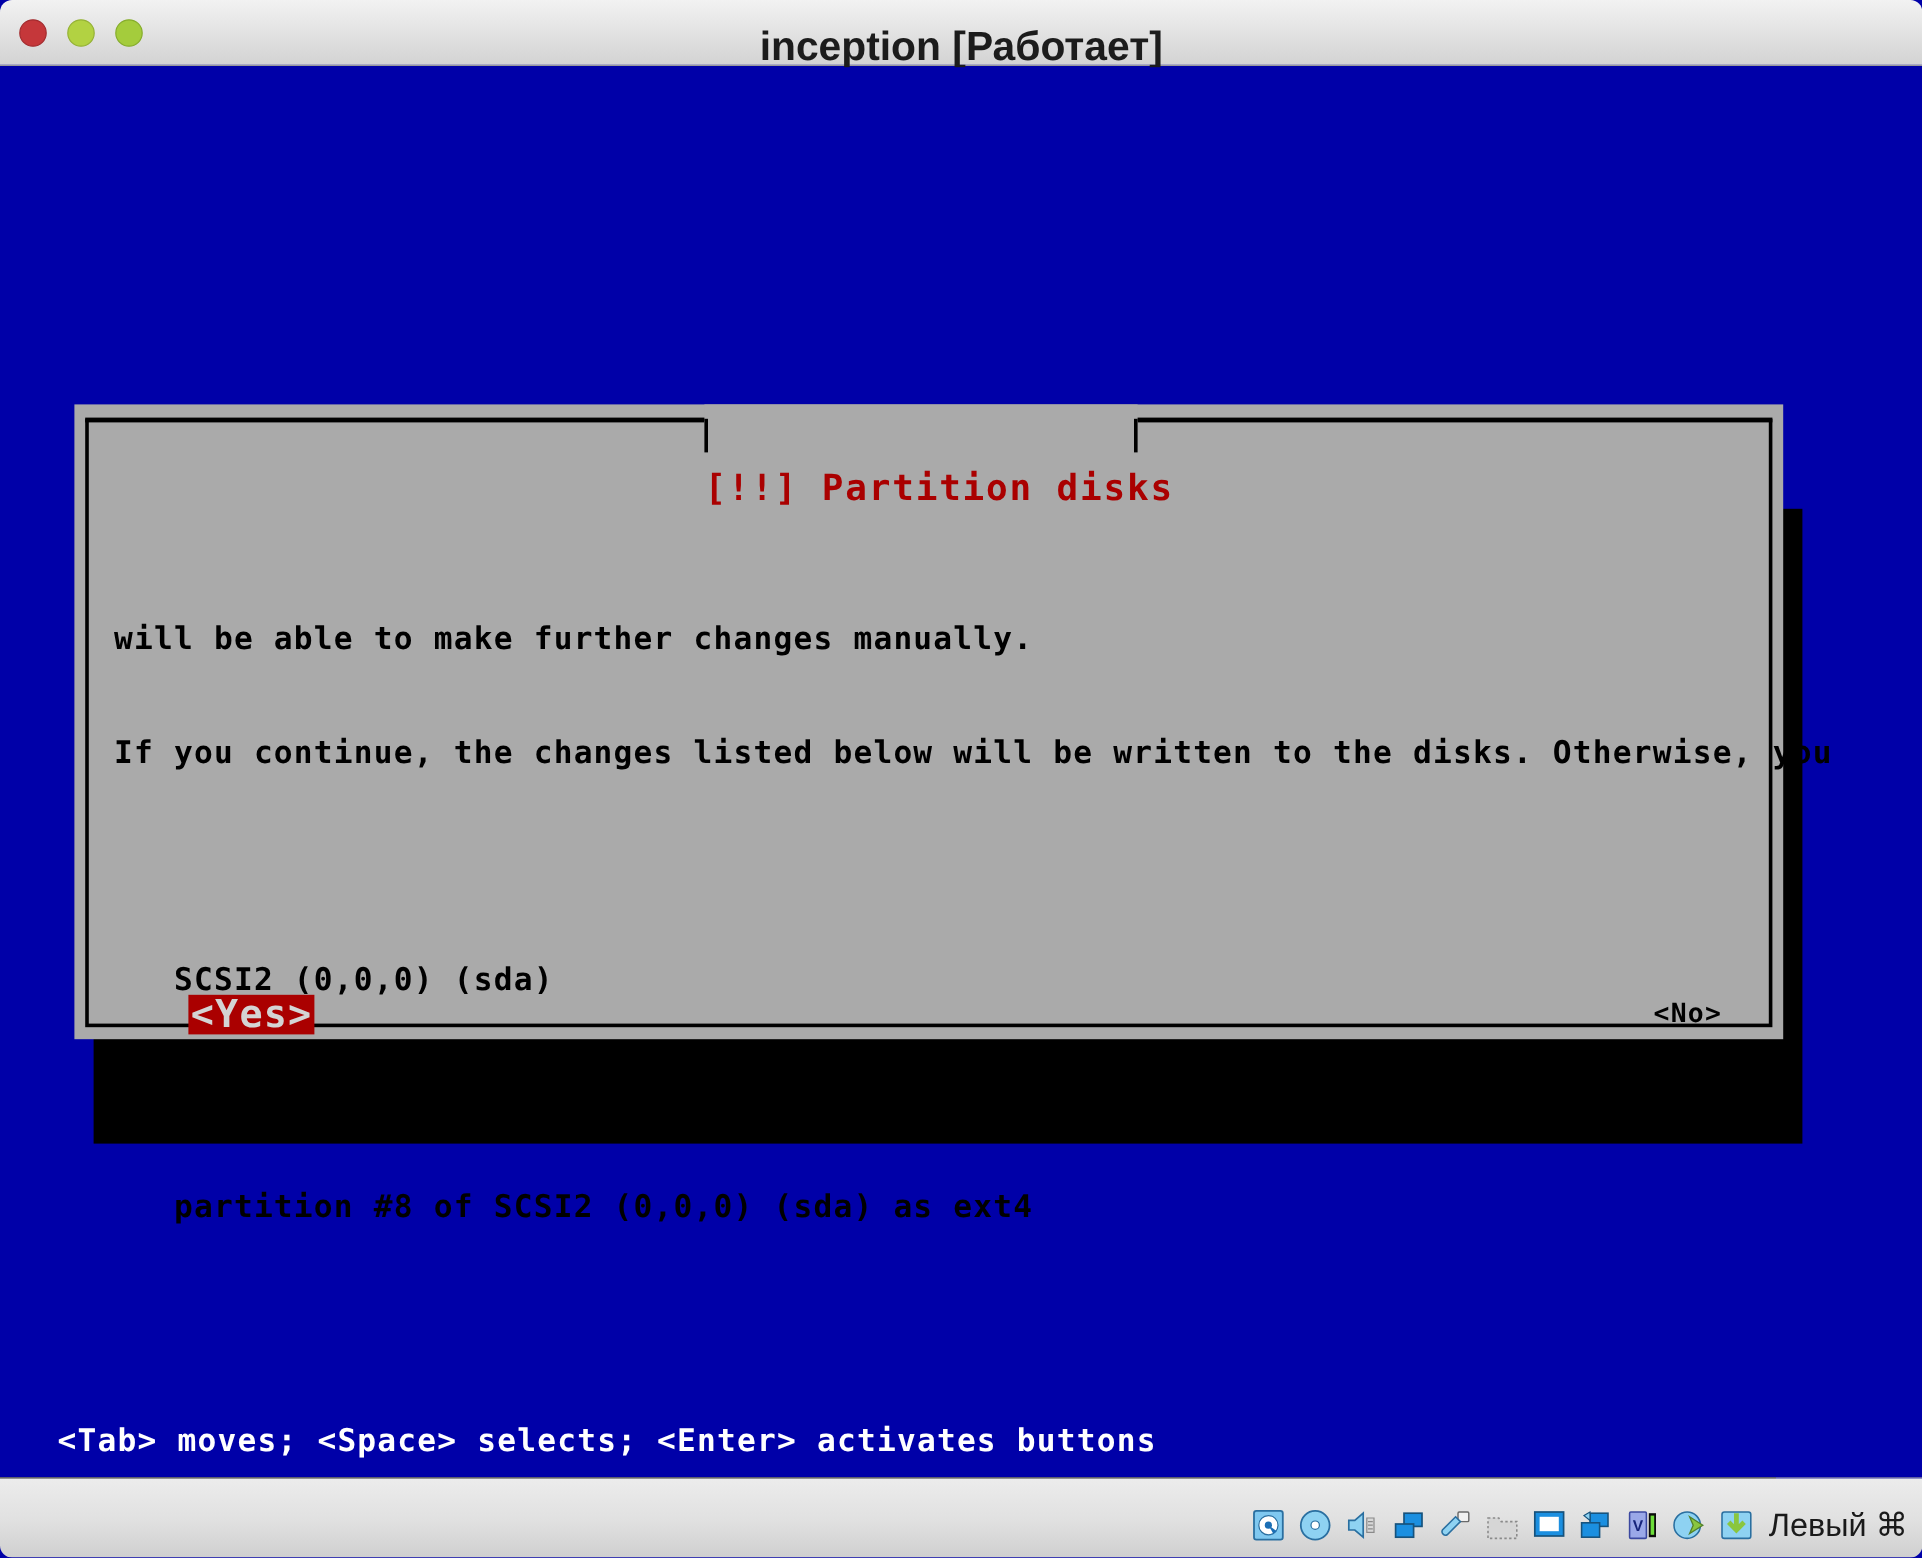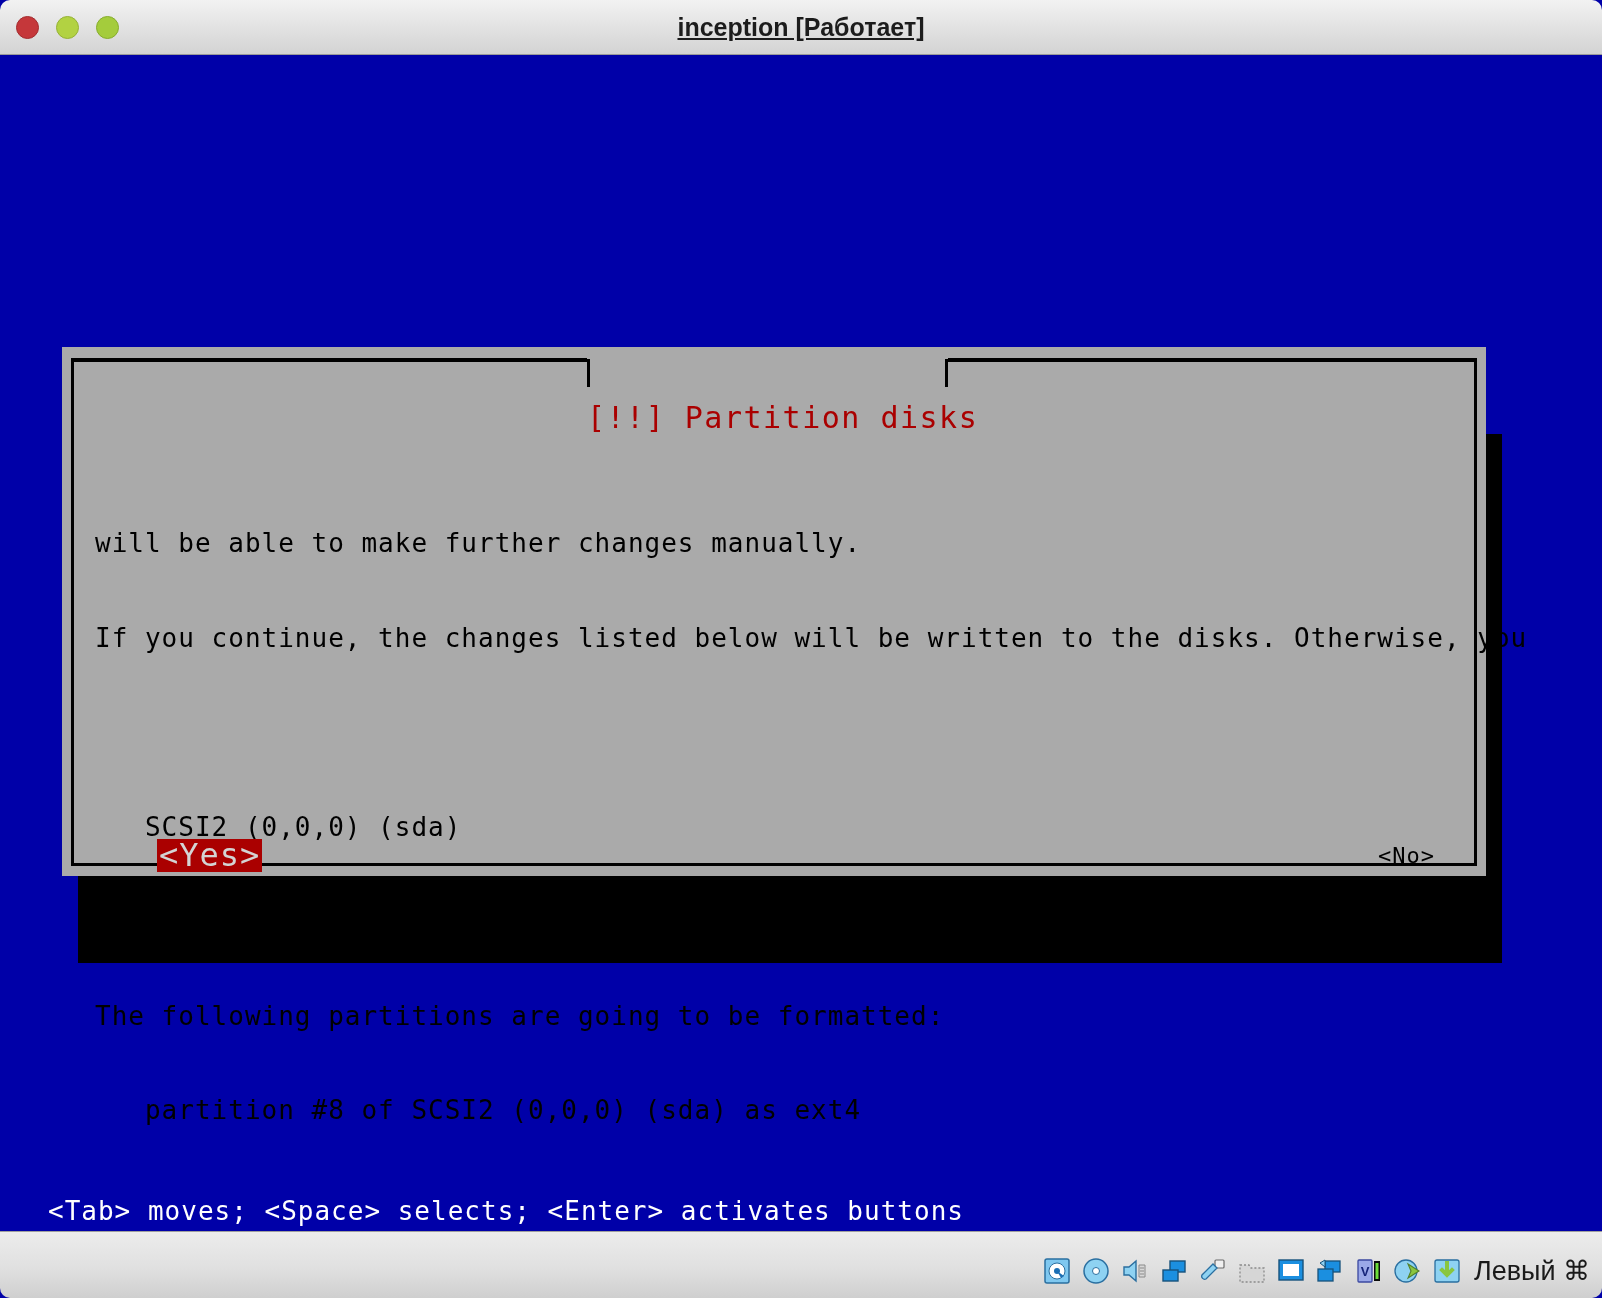--- a/index.html
+++ b/index.html
@@ -32,39 +32,39 @@
     width: 23px; height: 23px;
     border-radius: 50%;
     display: block;
   }
   .tl-close  { background: #c5373a; border: 1px solid #a32c2f; }
   .tl-min    { background: #b2d242; border: 1px solid #95b235; }
   .tl-max    { background: #a4cc3c; border: 1px solid #86ad2c; }
 
   #window-title {
     position: absolute;
-    left: 0; top: 0;
+    left: 0; top: 12px;
     width: 1602px; height: 55px;
     line-height: 55px;
     text-align: center;
     font-family: "Liberation Sans", sans-serif;
     font-weight: bold;
-    font-size: 25px;
+    font-size: 34px;
     color: #1c1c1c;
     letter-spacing: 0px;
-    text-decoration: underline;
   }
 
   
   #vm-screen {
     position: absolute;
-    left: 0; top: 66px;
+    left: 0; top: 56px;
     width: 1602px; height: 1168px;
     background: #0000a8;
     overflow: hidden;
+    font-weight: bold;
   }
 
   
   #dialog-shadow {
     position: absolute;
     left: 78px; top: 368px;
     width: 1424px; height: 529px;
     background: #000000;
   }
   #dialog {
@@ -239,21 +239,20 @@
     <div class="title-tick" id="title-tick-left"></div>
     <div class="title-tick" id="title-tick-right"></div>
     <div id="dialog-title">[!!] Partition disks</div>
 
     <div id="dialog-body">
       <div class="body-line">will be able to make further changes manually.</div>
       <div class="body-line">If you continue, the changes listed below will be written to the disks. Otherwise, you</div>
       <div class="body-blank"></div>
       <div class="body-line">   SCSI2 (0,0,0) (sda)</div>
       <div class="body-blank"></div>
-      <div class="body-line">The following partitions are going to be formatted:</div>
       <div class="body-line">   partition #8 of SCSI2 (0,0,0) (sda) as ext4</div>
       
       
       
     </div>
 
     <div id="dialog-buttons">
       <span id="btn-yes">&lt;Yes&gt;</span>
       <span id="btn-no">&lt;No&gt;</span>
     </div>

